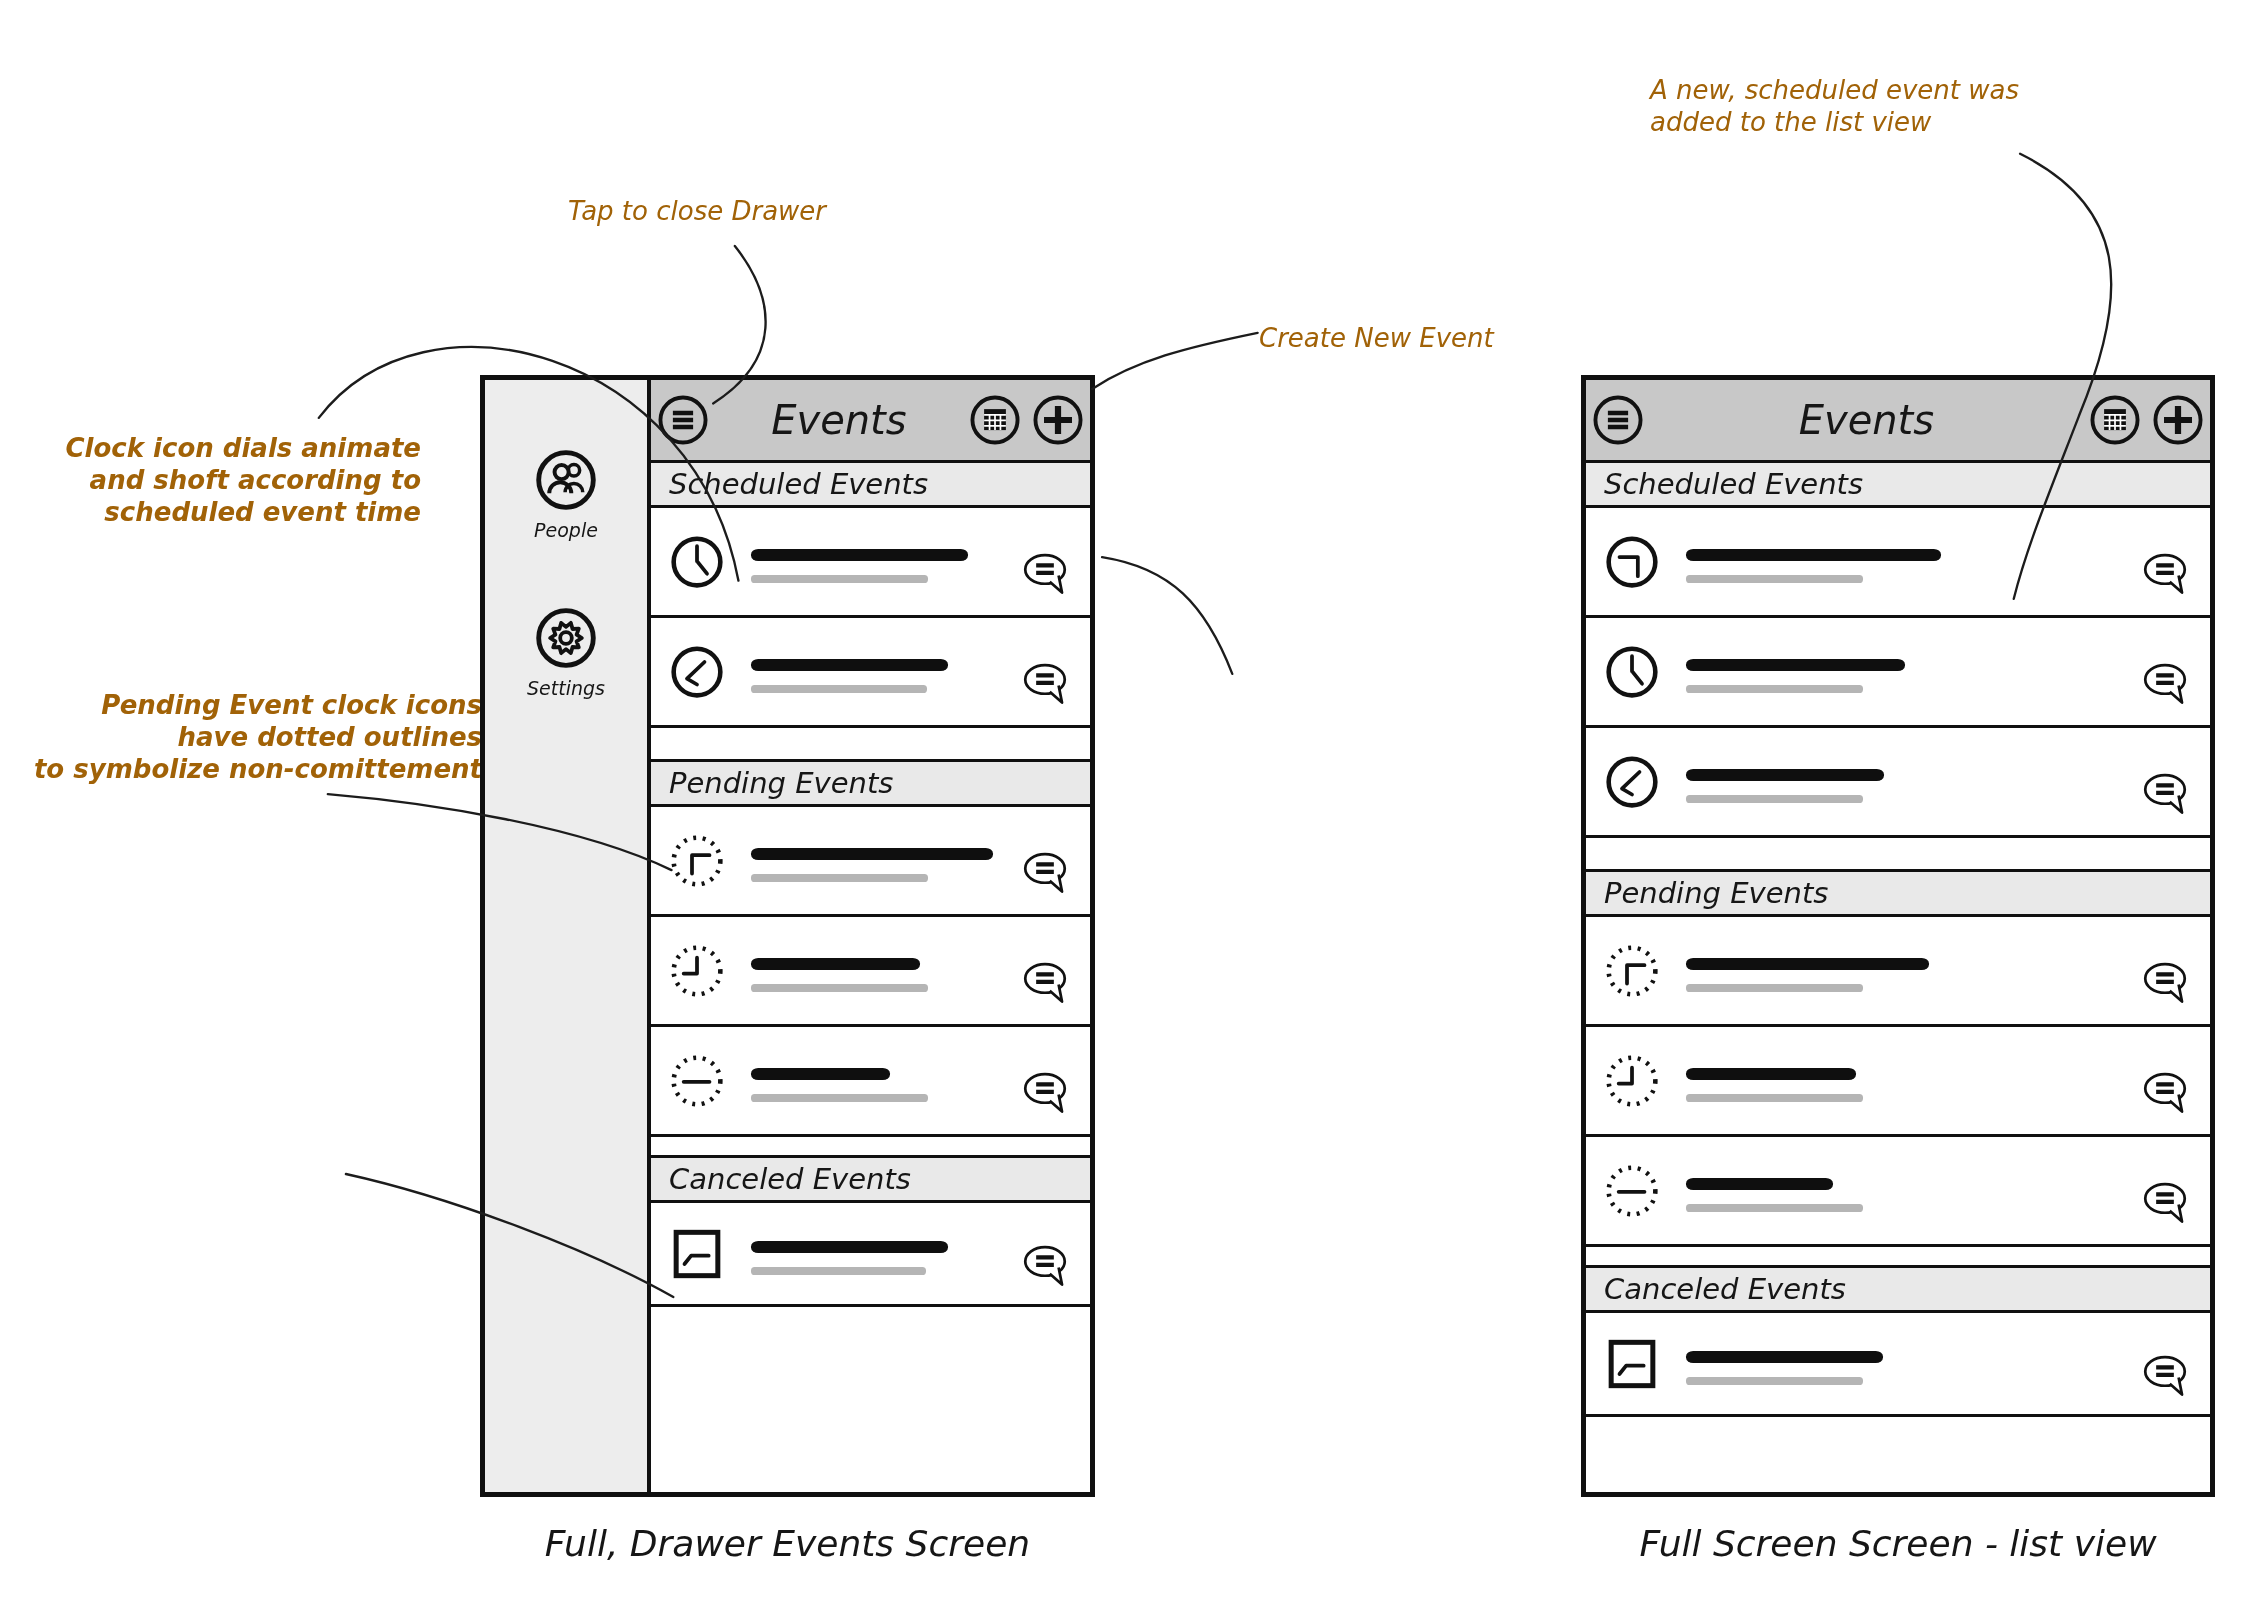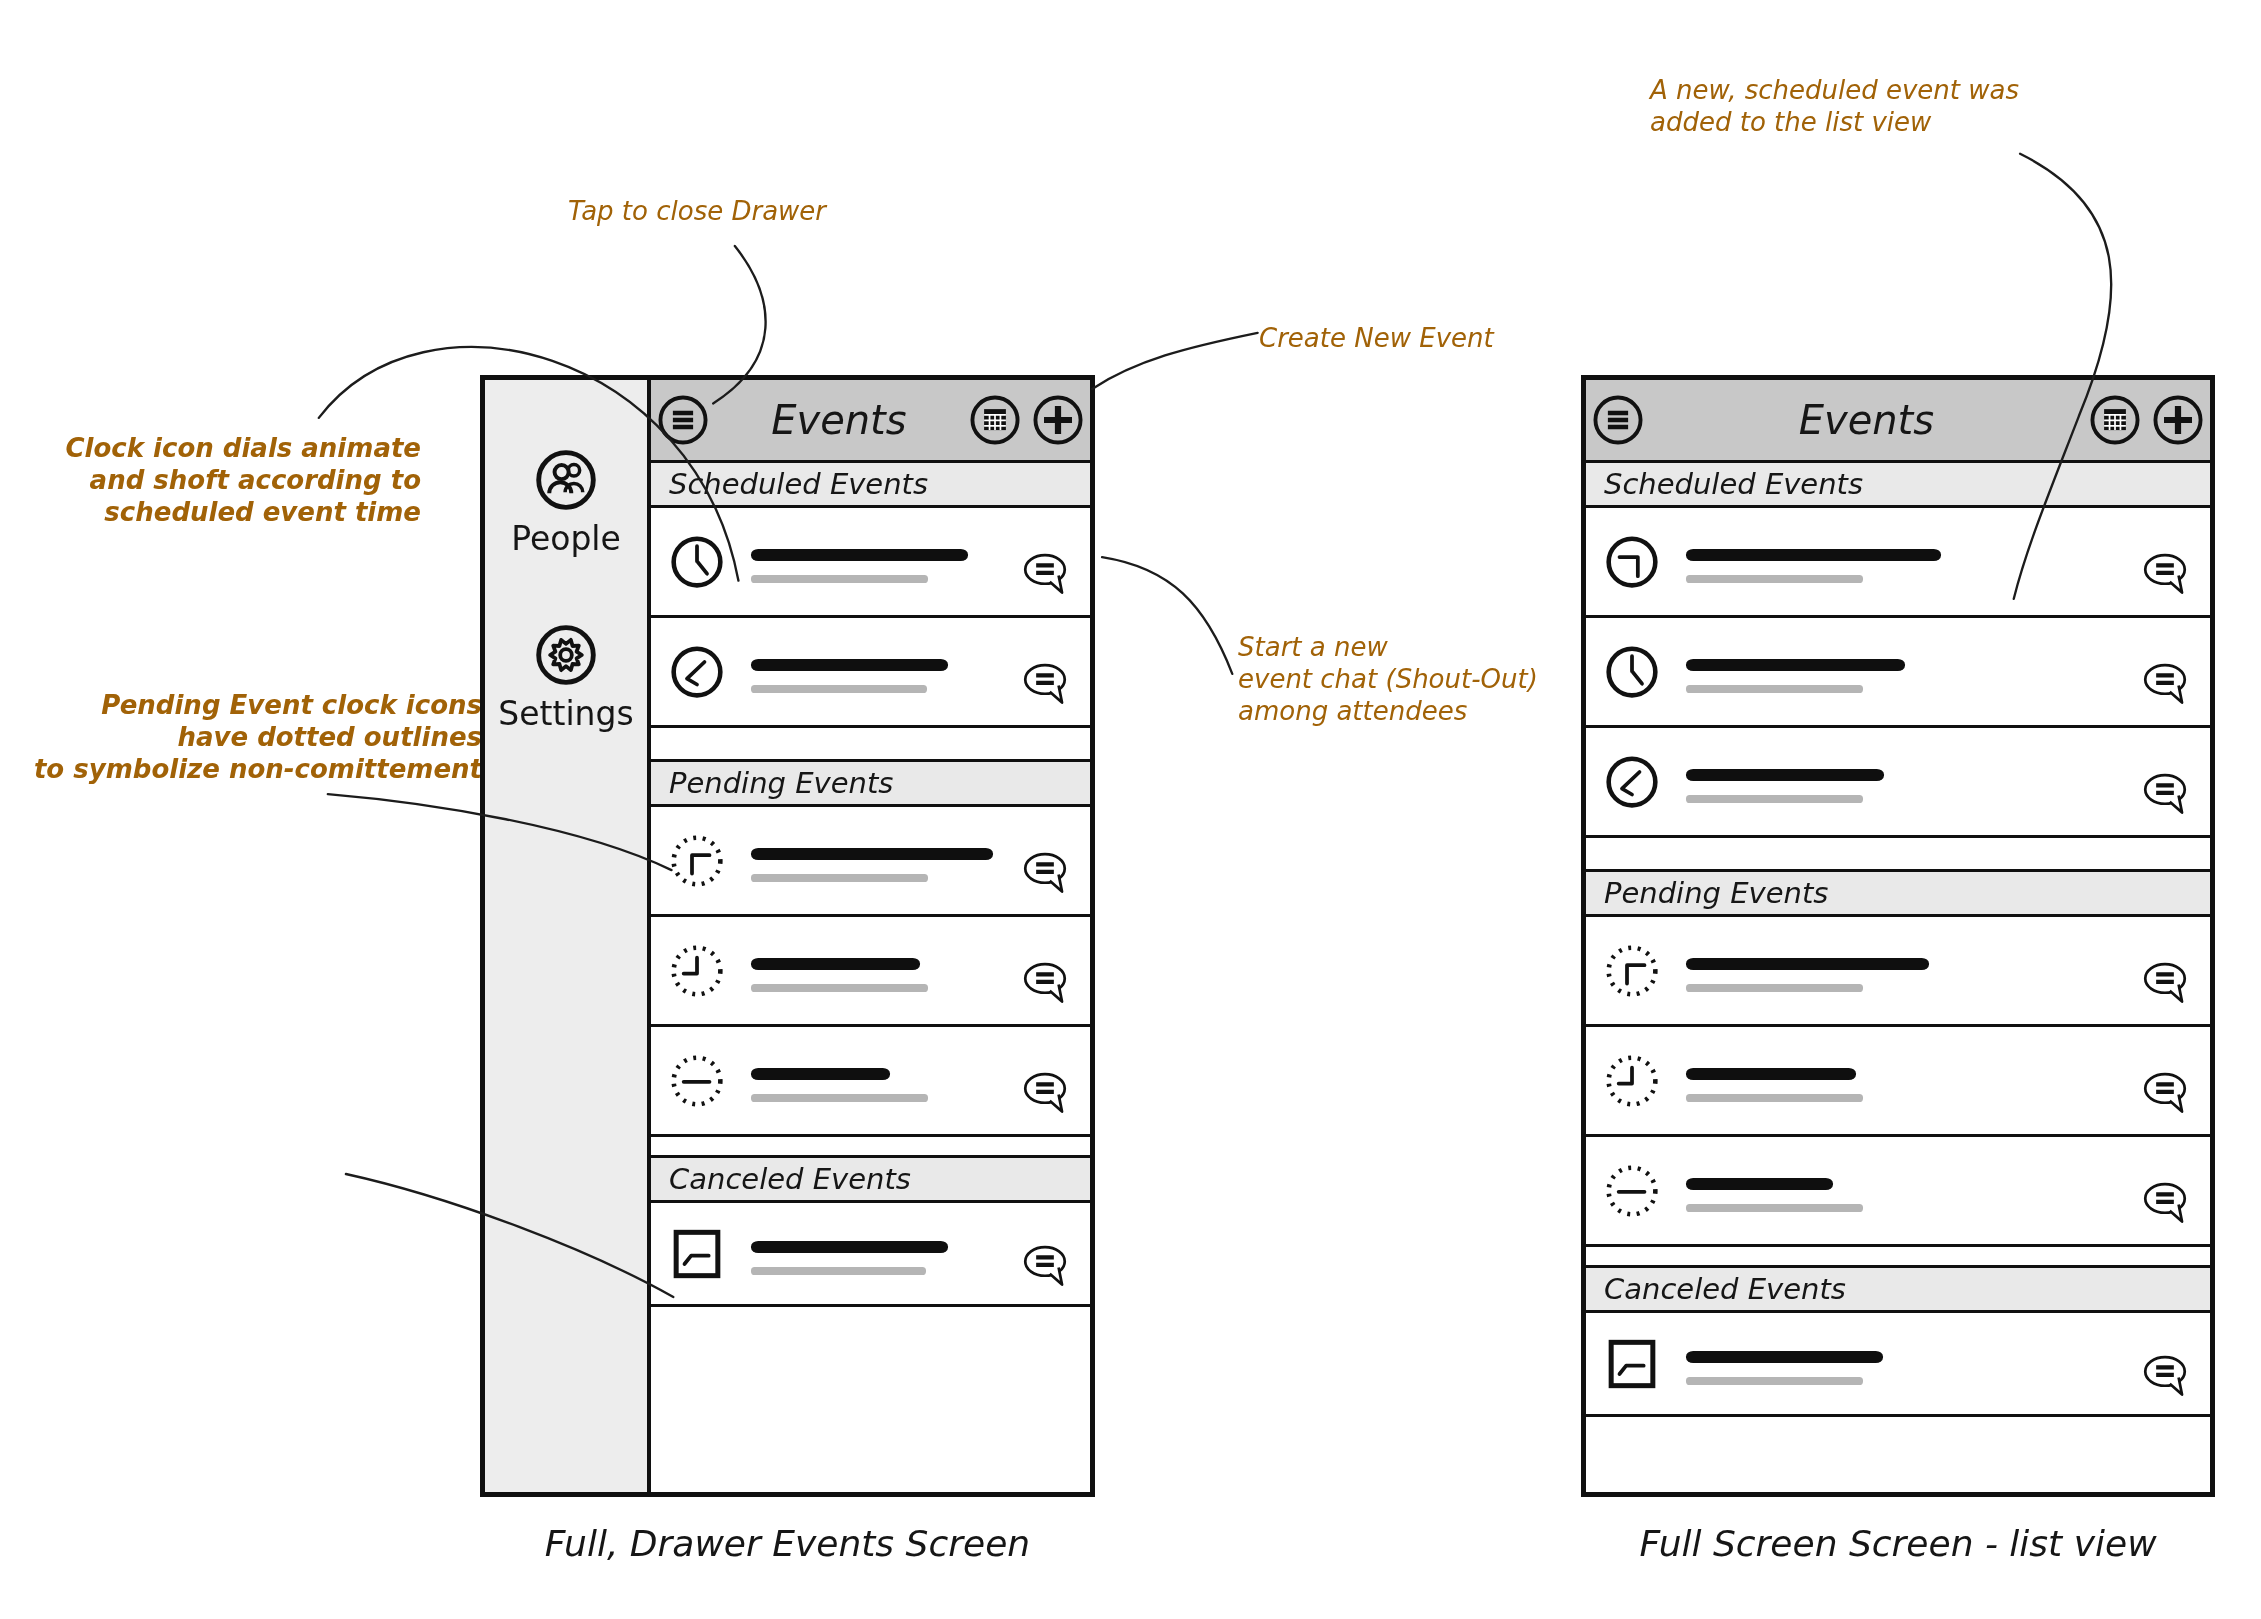--- a/index.html
+++ b/index.html
@@ -26,21 +26,21 @@
   .screen{position:absolute;top:375px;height:1122px;border:5.4px solid #101010;background:#fff;box-sizing:border-box;}
   #screen-left{left:480px;width:615px;display:flex;}
   #screen-right{left:1581px;width:634px;display:flex;flex-direction:column;}
 
   .drawer{width:166px;background:#ededed;border-right:4.5px solid #101010;box-sizing:border-box;
           display:flex;flex-direction:column;align-items:center;}
   .drawer-item{display:flex;flex-direction:column;align-items:center;cursor:pointer;}
   .drawer-item.first{margin-top:63px;}
   .drawer-item.second{margin-top:60px;}
   .drawer-icon{width:74px;height:74px;}
-  .drawer-label{font-size:33px;margin-top:1.8px;}
+  .drawer-label{font-size:19px;font-style:italic;margin-top:1.8px;}
 
   .content{flex:1;display:flex;flex-direction:column;min-width:0;}
 
   .appbar{height:80px;background:#c8c8c8;border-bottom:3.6px solid #101010;
           display:flex;align-items:center;padding:0 4px;gap:7.2px;flex:0 0 auto;}
   .appbar-title{flex:1;text-align:center;font-size:40px;font-style:italic;}
   .bar-icon{width:56px;height:56px;flex:0 0 auto;cursor:pointer;}
 
   .sectionbar{height:42px;background:#e9e9e9;border-bottom:3.6px solid #101010;
               display:flex;align-items:center;padding-left:18px;font-size:29px;font-style:italic;flex:0 0 auto;}
@@ -142,23 +142,20 @@
   </svg>
 
   <div class="anno" id="anno-tap">Tap to close Drawer</div>
   <div class="anno" id="anno-create">Create New Event</div>
   <div class="anno r" id="anno-clock">Clock icon dials animate
 and shoft according to
 scheduled event time</div>
   <div class="anno r" id="anno-pending">Pending Event clock icons
 have dotted outlines
 to symbolize non-comittement</div>
-  <div class="anno" id="anno-shout">Start a new
-event chat (Shout-Out)
-among attendees</div>
   <div class="anno" id="anno-added">A new, scheduled event was
 added to the list view</div>
 
   <div class="screen" id="screen-left">
     <div class="drawer">
       <div class="drawer-item first">
         <svg class="drawer-icon" viewBox="-42 -42 84 84">
             <use href="#ic-people" xlink:href="#ic-people"></use>
           </svg>
         <span class="drawer-label">People</span>

